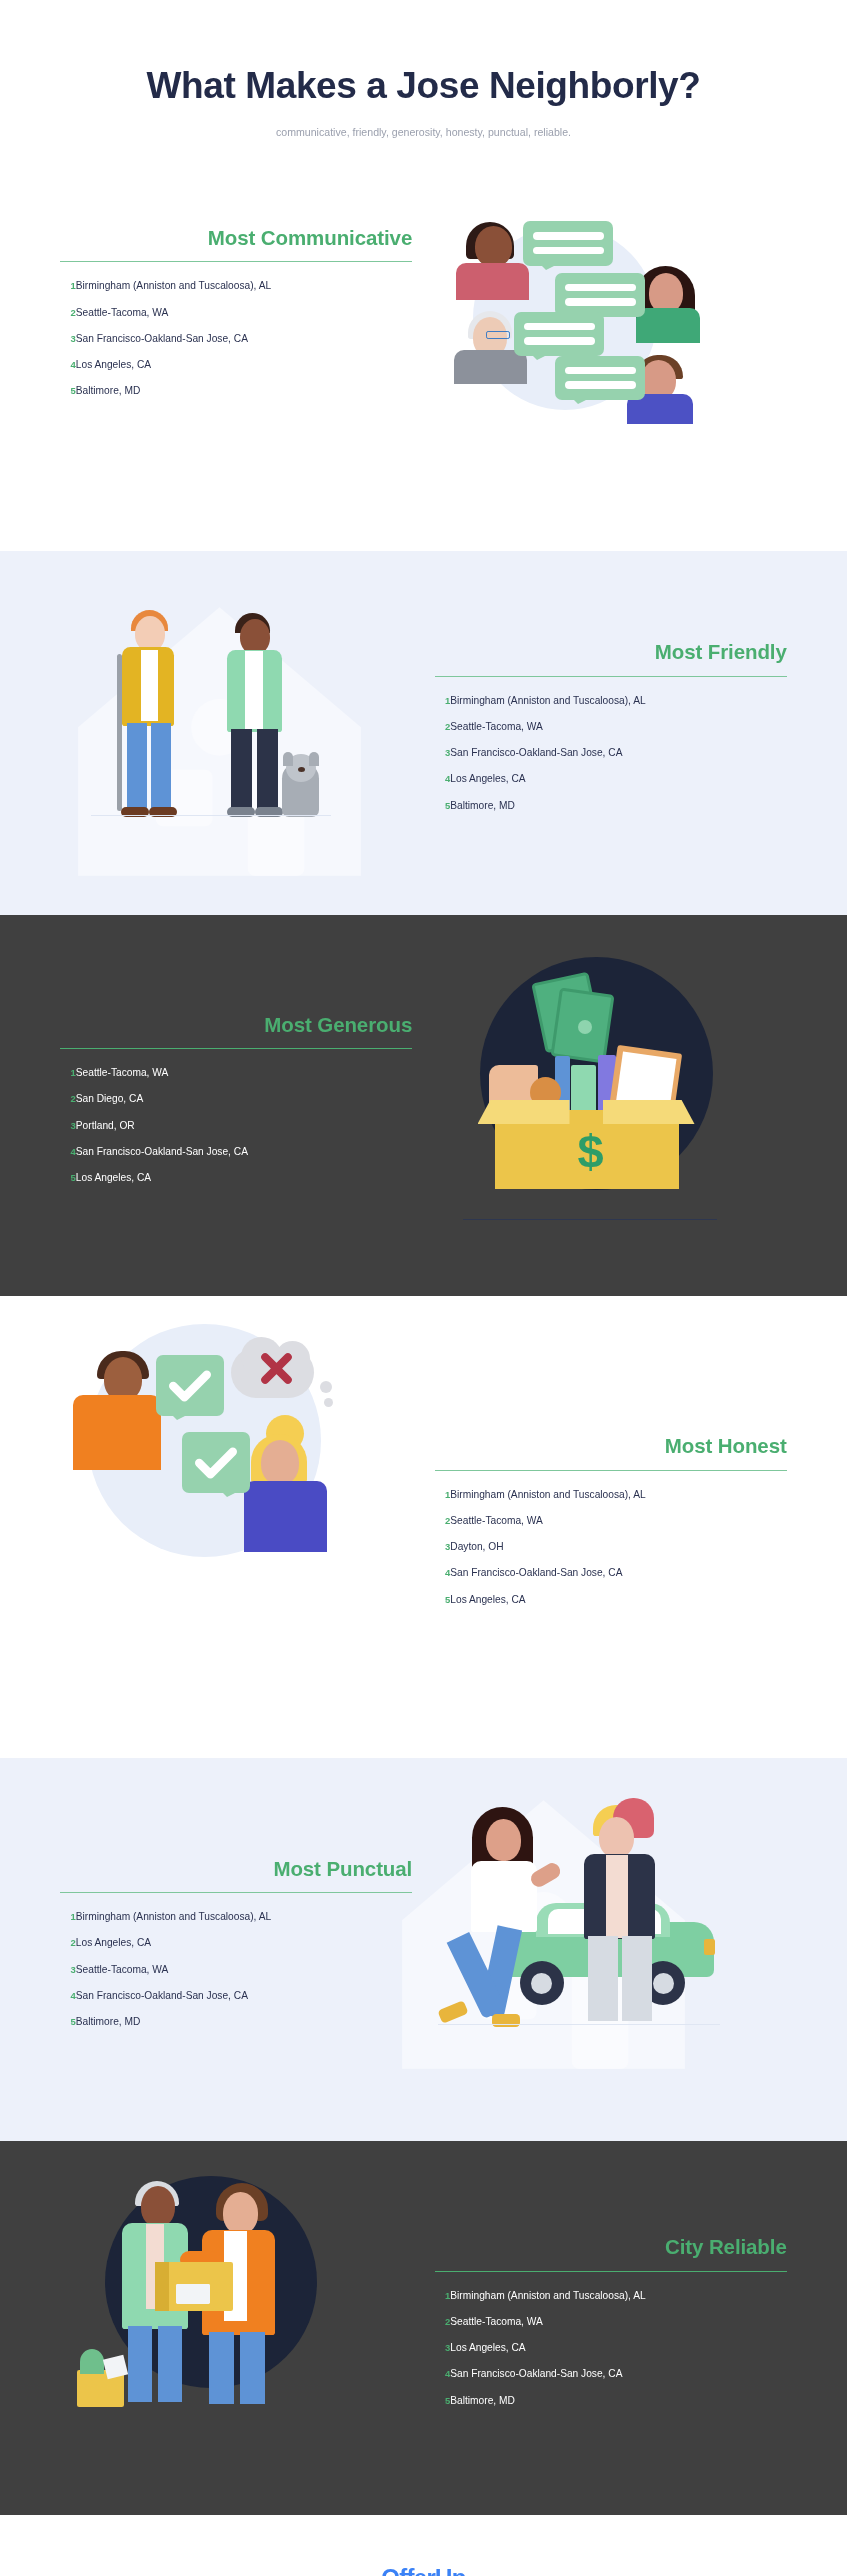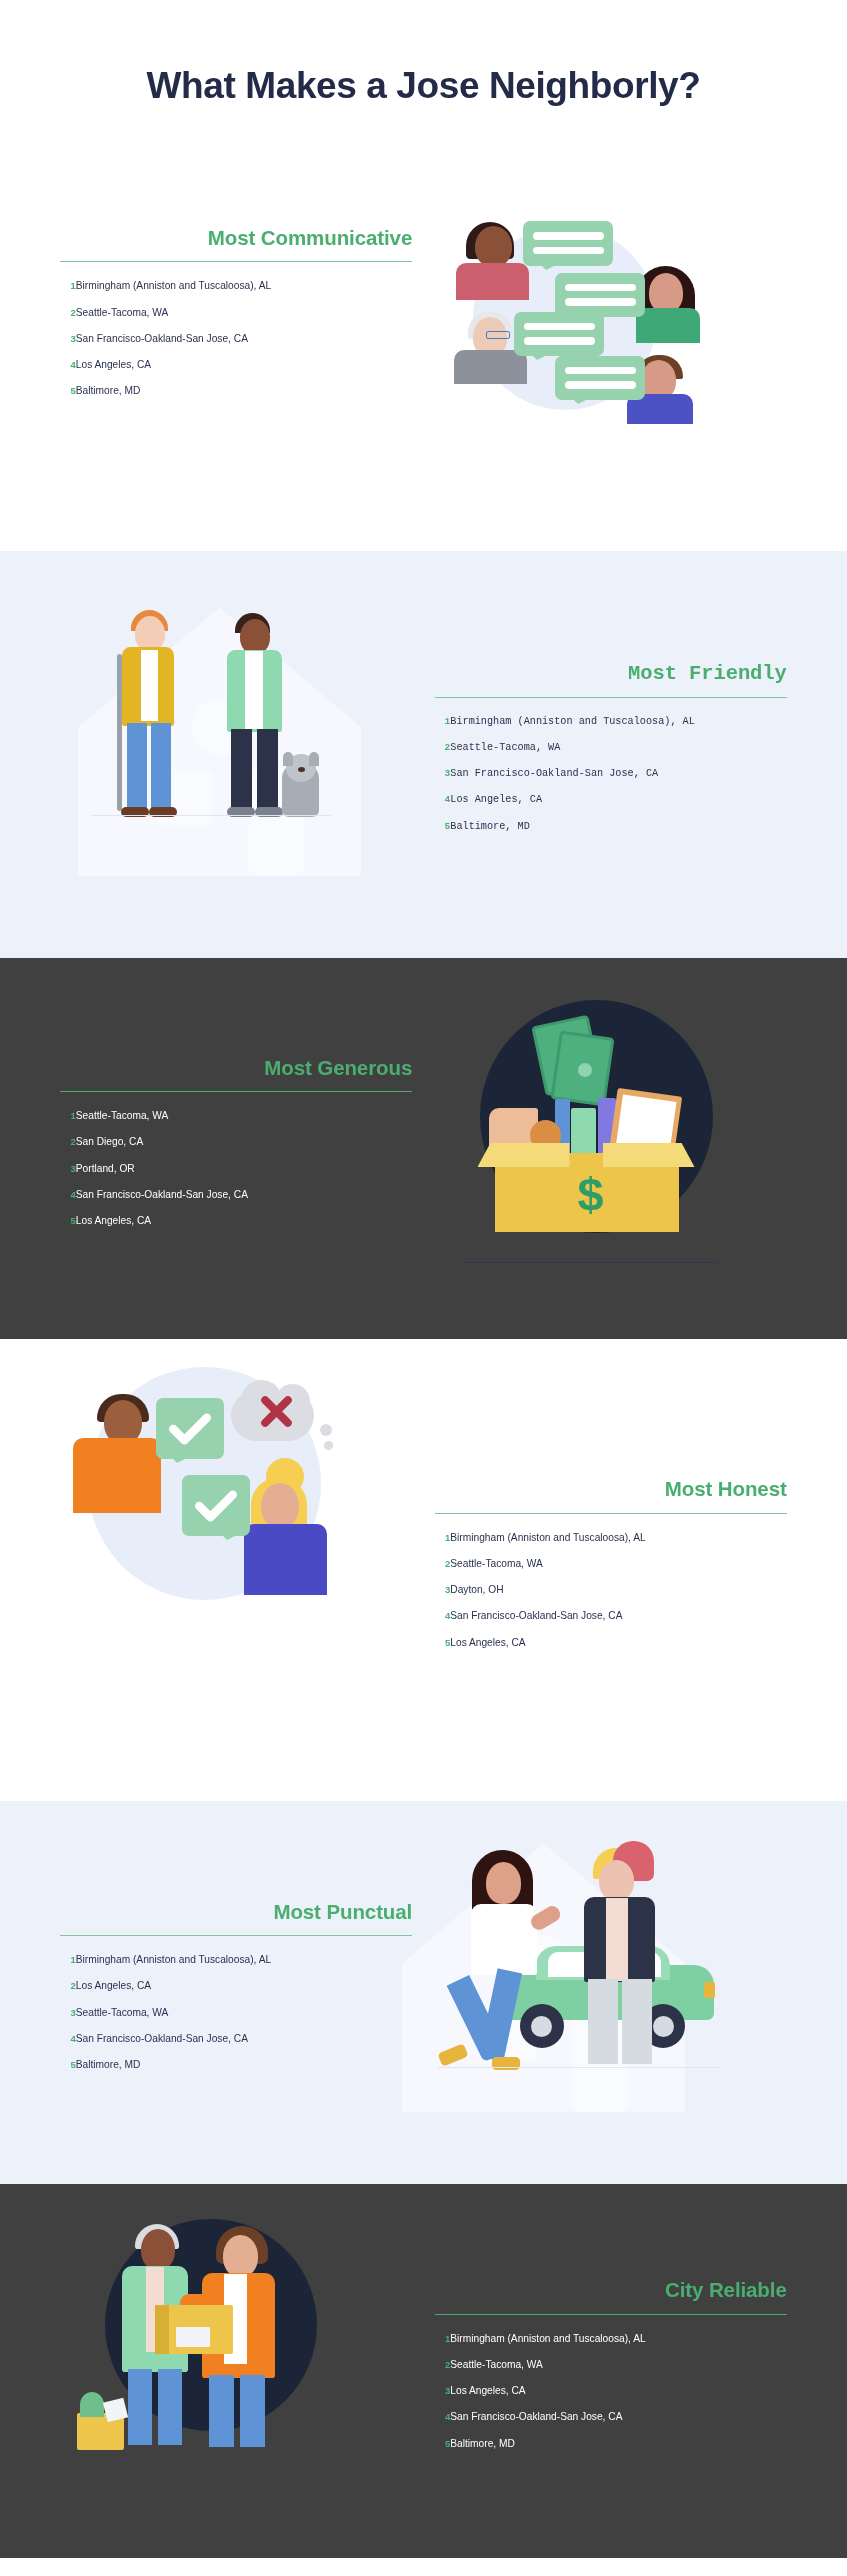--- a/index.html
+++ b/index.html
@@ -93,20 +93,21 @@
   .hair { position:absolute; }
 </style>
 </head>
 <body>
 
 <div class="page">
 
   <div class="hero">
     <div class="hero-title">What Makes a Jose Neighborly?</div>
     <div class="hero-sub">
+      <div>communicative, friendly, generosity, honesty, punctual, reliable.</div>
     </div>
 
     <div class="sect-inner" style="position:absolute;top:205px;left:49px;width:749px;height:282px;align-items:flex-start;">
       <div class="col-text" style="padding-top:21px;">
         <div class="rank-title">Most Communicative</div>
         <div class="rank-rule"></div>
         <ul class="rank-list">
           <li class="rank-item">
             <span class="rank-num">1</span>
             <span class="rank-city">Birmingham (Anniston and Tuscaloosa), AL</span>
@@ -172,21 +173,21 @@
           </div>
           <div class="bub" style="left:131px;top:151px;width:90px;height:44px;">
             <div class="bline" style="left:10px;top:10.6px;width:71px;"></div>
             <div class="bline" style="left:10px;top:25px;width:71px;"></div>
           </div>
         </div>
       </div>
     </div>
   </div>
 
-  <div class="sect blue" style="height:407px;font-family:Liberation Mono, monospace;">
+  <div class="sect blue" style="height:364px;">
 
     <svg style="position:absolute;left:71px;top:42px;" width="297" height="297" viewBox="0 0 420 420">
       <polygon points="210,20 410,190 410,400 10,400 10,190" fill="#F6F8FD"></polygon>
       <rect x="120" y="250" width="80" height="80" rx="10" fill="#FAFBFE"></rect>
       <rect x="250" y="250" width="80" height="150" rx="10" fill="#FAFBFE"></rect>
       <circle cx="210" cy="190" r="40" fill="#FAFBFE"></circle>
     </svg>
 
     <div class="sect-inner rev">
       <div class="col-text">

